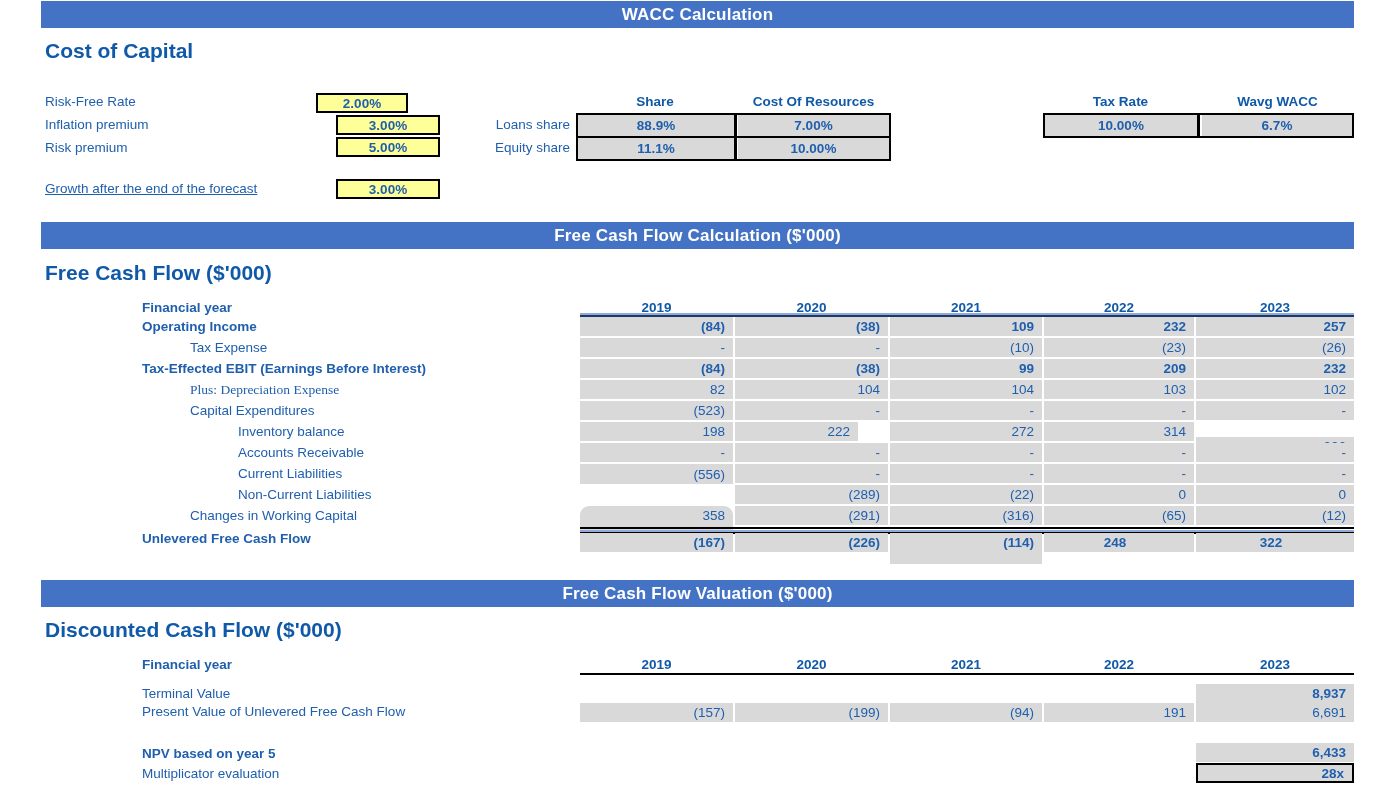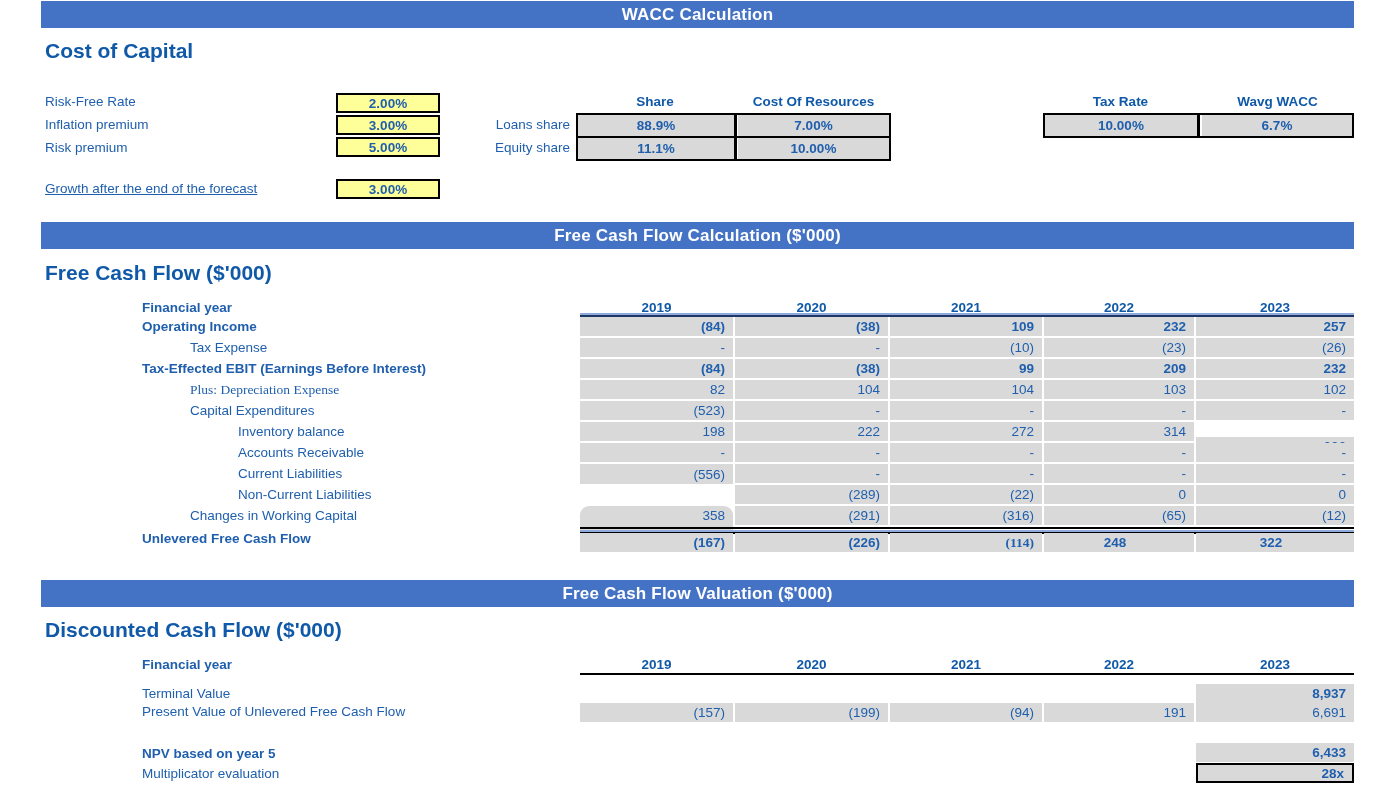--- a/index.html
+++ b/index.html
@@ -100,21 +100,21 @@
 
 <div class="abs banner" style="top:1px;">WACC Calculation</div>
 
 <div class="abs sect-title" style="top:39px;">Cost of Capital</div>
 
 <div class="abs lbl" style="left:45px; top:94px;">Risk-Free Rate</div>
 <div class="abs lbl" style="left:45px; top:117px;">Inflation premium</div>
 <div class="abs lbl" style="left:45px; top:140px;">Risk premium</div>
 <div class="abs lbl" style="left:45px; top:181px;text-decoration:underline;">Growth after the end of the forecast</div>
 
-<div class="abs ybox" style="left:336px; top:93px; width:104px; height:20px; line-height:17px;">2.00%</div>
+<div class="abs ybox" style="left:316px; top:93px; width:92px; height:20px; line-height:17px;">2.00%</div>
 <div class="abs ybox" style="left:336px; top:115px; width:104px; height:20px; line-height:17px;">3.00%</div>
 <div class="abs ybox" style="left:336px; top:137px; width:104px; height:20px; line-height:17px;">5.00%</div>
 <div class="abs ybox" style="left:336px; top:179px; width:104px; height:20px; line-height:17px;">3.00%</div>
 
 <div class="abs colhdr" style="left:576px; top:94px; width:158px;">Share</div>
 <div class="abs colhdr" style="left:736px; top:94px; width:155px;">Cost Of Resources</div>
 
 <div class="abs lbl" style="left:474px; top:117px; width:96px; text-align:right;">Loans share</div>
 <div class="abs lbl" style="left:474px; top:140px; width:96px; text-align:right;">Equity share</div>
 
@@ -178,21 +178,21 @@
     <div class="abs gcell pad" style="left: 1044px; top: 380px; width: 150px; height: 19px; line-height: 19px;">103</div>
     <div class="abs gcell pad" style="left: 1196px; top: 380px; width: 158px; height: 19px; line-height: 19px;">102</div>
     <div class="abs lbl" style="left: 190px; top: 403px;">Capital Expenditures</div>
     <div class="abs gcell pad" style="left: 580px; top: 401px; width: 153px; height: 19px; line-height: 19px;">(523)</div>
     <div class="abs gcell pad" style="left: 735px; top: 401px; width: 153px; height: 19px; line-height: 19px;">-</div>
     <div class="abs gcell pad" style="left: 890px; top: 401px; width: 152px; height: 19px; line-height: 19px;">-</div>
     <div class="abs gcell pad" style="left: 1044px; top: 401px; width: 150px; height: 19px; line-height: 19px;">-</div>
     <div class="abs gcell pad" style="left: 1196px; top: 401px; width: 158px; height: 19px; line-height: 19px;">-</div>
     <div class="abs lbl" style="left: 238px; top: 424px;">Inventory balance</div>
     <div class="abs gcell pad" style="left: 580px; top: 422px; width: 153px; height: 19px; line-height: 19px;">198</div>
-    <div class="abs gcell pad" style="left: 735px; top: 422px; width: 153px; height: 19px; line-height: 19px;">222</div>
+    <div class="abs gcell pad" style="left: 735px; top: 422px; width: 123px; height: 19px; line-height: 19px;">222</div>
     <div class="abs gcell pad" style="left: 890px; top: 422px; width: 152px; height: 19px; line-height: 19px;">272</div>
     <div class="abs gcell pad" style="left: 1044px; top: 422px; width: 150px; height: 19px; line-height: 19px;">314</div>
     <div class="abs gcell pad" style="left: 1196px; top: 437px; width: 158px; height: 19px; line-height: 19px;">326</div>
     <div class="abs lbl" style="left: 238px; top: 445px;">Accounts Receivable</div>
     <div class="abs gcell pad" style="left: 580px; top: 443px; width: 153px; height: 19px; line-height: 19px;">-</div>
     <div class="abs gcell pad" style="left: 735px; top: 443px; width: 153px; height: 19px; line-height: 19px;">-</div>
     <div class="abs gcell pad" style="left: 890px; top: 443px; width: 152px; height: 19px; line-height: 19px;">-</div>
     <div class="abs gcell pad" style="left: 1044px; top: 443px; width: 150px; height: 19px; line-height: 19px;">-</div>
     <div class="abs gcell pad" style="left: 1196px; top: 443px; width: 158px; height: 19px; line-height: 19px;">-</div>
     <div class="abs lbl" style="left: 238px; top: 466px;">Current Liabilities</div>
@@ -216,21 +216,21 @@
   </div>
 
 <div class="abs dbl-top" style="left:580px; top:527px; width:774px;"></div>
 <div class="abs hdr-rule-blue" style="left:580px; top:530px; width:774px;"></div>
 <div class="abs dbl-top" style="left:580px; top:532px; width:774px;"></div>
 
 <div class="abs lbl b" style="left:142px; top:531px;">Unlevered Free Cash Flow</div>
 <div id="fcf-total-row">
     <div class="abs gcell pad b" style="left: 580px; top: 533px; width: 153px; height: 19px; line-height: 19px;">(167)</div>
     <div class="abs gcell pad b" style="left: 735px; top: 533px; width: 153px; height: 19px; line-height: 19px;">(226)</div>
-    <div class="abs gcell pad b" style="left: 890px; top: 533px; width: 152px; height: 19px; line-height: 19px; font-family: Liberation Serif, serif;">(114)</div>
+    <div class="abs gcell pad b" style="left: 890px; top: 533px; width: 152px; height: 31px; line-height: 19px;">(114)</div>
     <div class="abs gcell pad b" style="left: 1044px; top: 533px; width: 150px; height: 19px; line-height: 19px; text-align: center;">248</div>
     <div class="abs gcell pad b" style="left: 1196px; top: 533px; width: 158px; height: 19px; line-height: 19px; text-align: center;">322</div>
   </div>
 
 <div class="abs banner" style="top:580px;">Free Cash Flow Valuation ($'000)</div>
 
 <div class="abs sect-title" style="top:618px;">Discounted Cash Flow ($'000)</div>
 
 <div class="abs lbl b" style="left:142px; top:657px;">Financial year</div>
 

